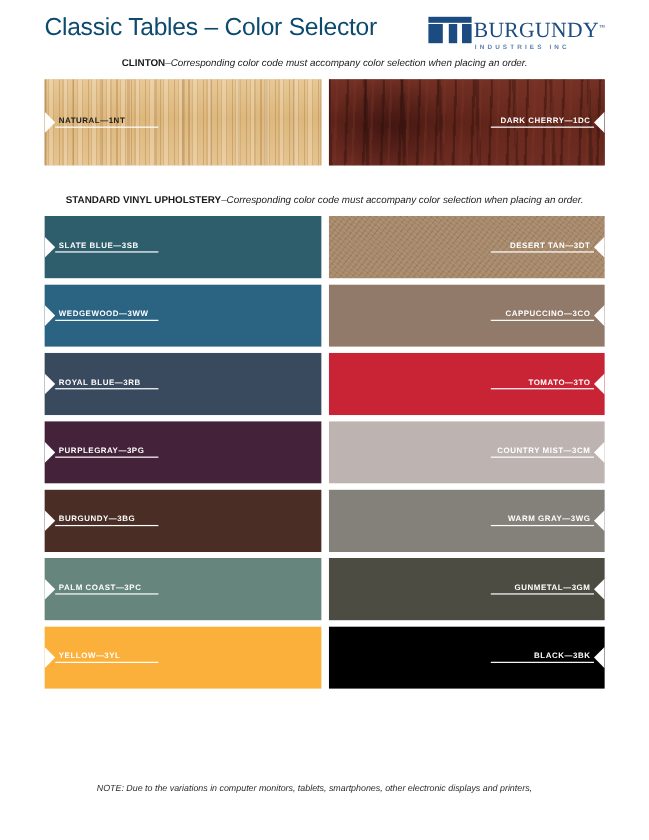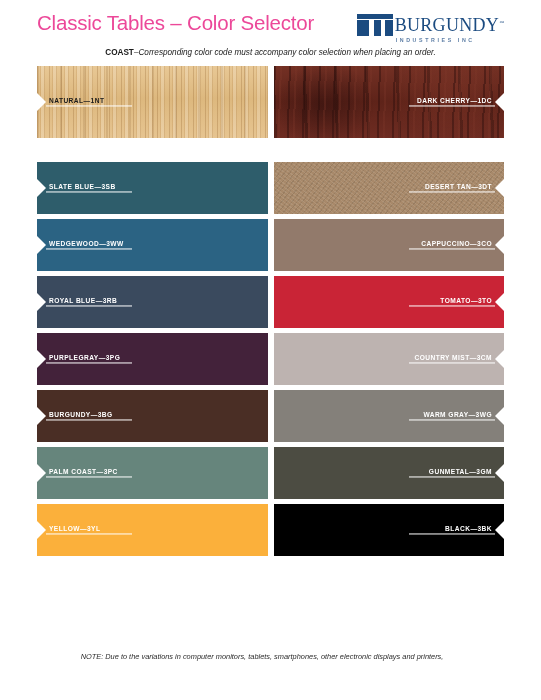--- a/index.html
+++ b/index.html
@@ -18,21 +18,21 @@
     position: relative;
     height: 48px;
     padding: 12px 37px 0 37px;
     display: flex;
     align-items: flex-start;
     justify-content: space-between;
   }
   .page-title {
     font-size: 20.5px;
     font-weight: 400;
-    color: #ec4899;
+    color: #0c4a6e;
     letter-spacing: -0.2px;
     line-height: 1.1;
     white-space: nowrap;
   }
 
   
   .logo {
     display: flex;
     flex-direction: column;
     align-items: flex-start;
@@ -240,21 +240,21 @@
         <span class="right-block"></span>
       </div>
       <div class="logo-word"><span>BURGUNDY</span><span class="logo-tm">™</span></div>
     </div>
     <div class="logo-sub">INDUSTRIES INC</div>
   </div>
 </div>
 
 <div>
   <div class="section-heading">
-    <span class="label">COAST</span><span class="desc">–Corresponding color code must accompany color selection when placing an order.</span>
+    <span class="label">CLINTON</span><span class="desc">–Corresponding color code must accompany color selection when placing an order.</span>
   </div>
 
   <div class="swatch-grid" style="margin-top:9px;">
     <div class="swatch-row" style="height:72px;">
 
       <div class="swatch">
         <div class="swatch-fill grain-natural" style="background-color: rgb(224, 189, 136);"></div>
         <div class="notch left"></div>
         <div class="swatch-label left dark">
           <span class="text">NATURAL—1NT</span>
@@ -269,20 +269,23 @@
           <span class="text">DARK CHERRY—1DC</span>
           <span class="rule"></span>
         </div>
       </div>
 
     </div>
   </div>
 </div>
 
 <div style="margin-top:24px;">
+  <div class="section-heading">
+    <span class="label">STANDARD VINYL UPHOLSTERY</span><span class="desc">–Corresponding color code must accompany color selection when placing an order.</span>
+  </div>
 
   <div class="swatch-grid" id="vinyl-grid" style="margin-top:9px; gap:5px;">
       <div class="swatch-row" style="height: 52px;">
         <div class="swatch">
           <div class="swatch-fill" style="background-color: rgb(46, 93, 107);"></div>
           <div class="notch left"></div>
           <div class="swatch-label left light">
             <span class="text">SLATE BLUE—3SB</span>
             <span class="rule"></span>
           </div>

